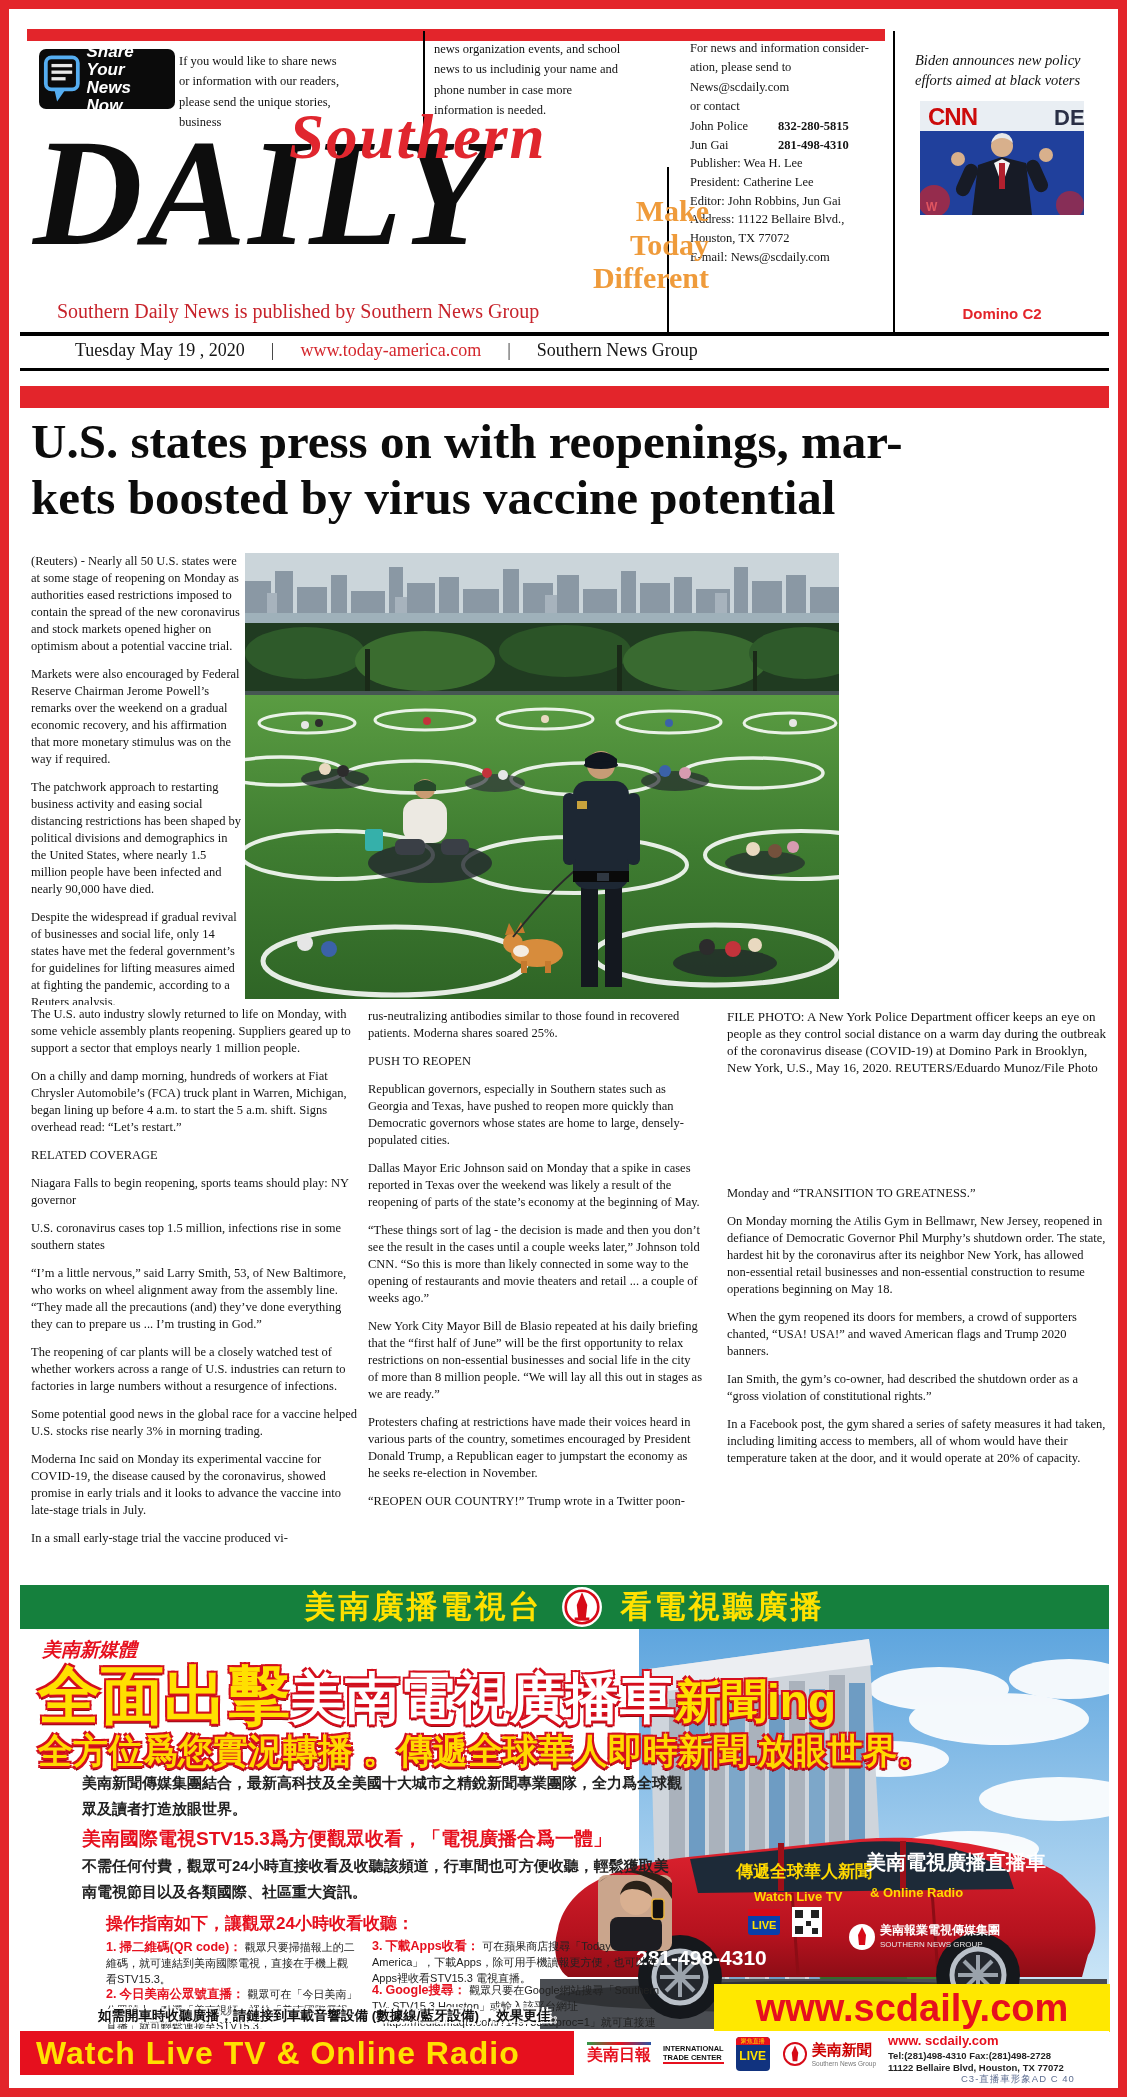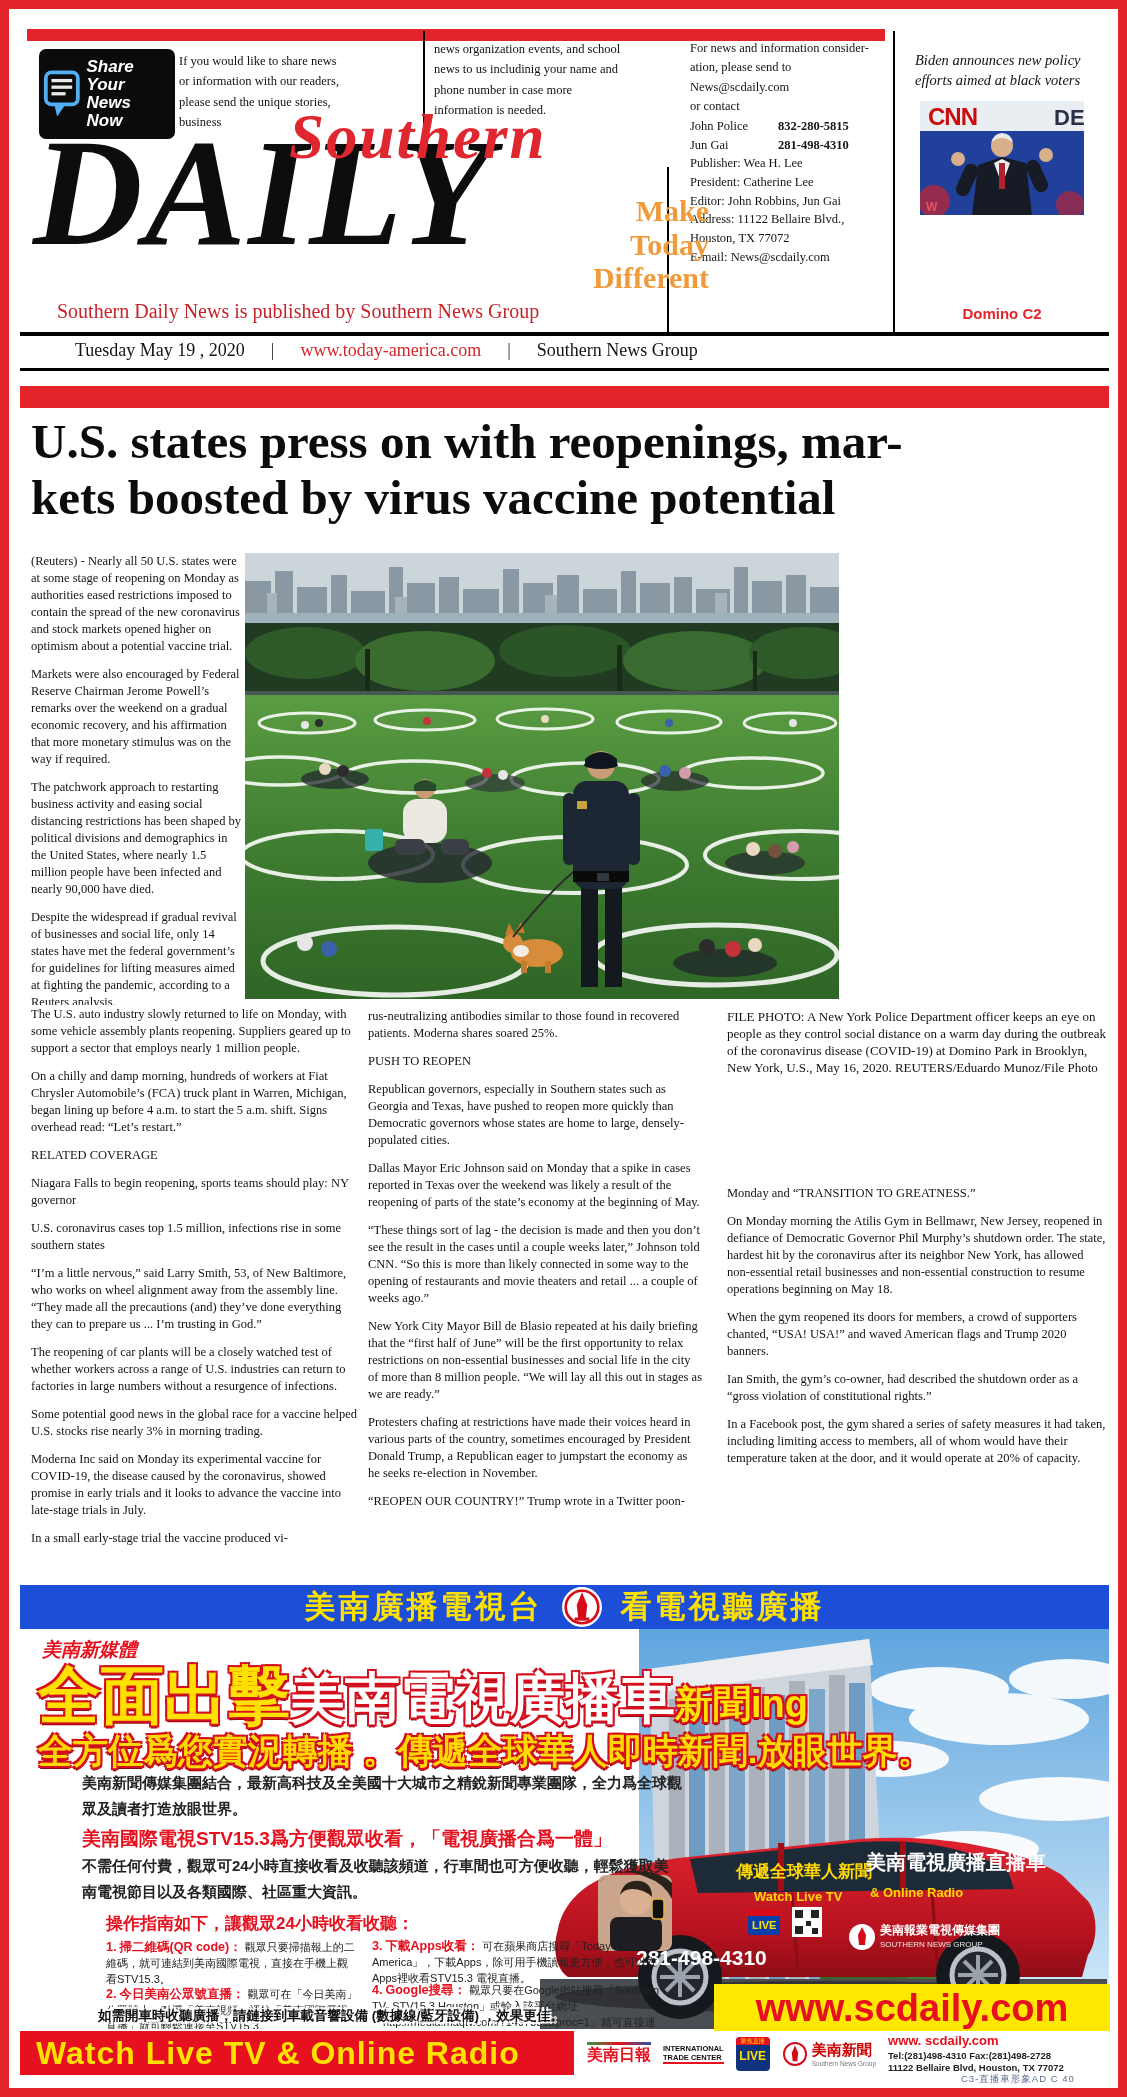--- a/index.html
+++ b/index.html
@@ -3,21 +3,21 @@
 <meta charset="utf-8">
 <style>
   html,body{margin:0;padding:0;background:#888;}
   .page{position:relative;width:1127px;height:2097px;margin:0 auto;background:#fff;
         border:9px solid #e3252b;box-sizing:border-box;overflow:hidden;
         font-family:"Liberation Serif",serif;color:#141414;}
   .abs{position:absolute;}
 
   
   .topbar{left:18px;top:20px;width:858px;height:12px;background:#e3252b;}
-  .sharebox{left:30px;top:40px;width:136px;height:90px;background:#0b0b0b;border-radius:7px;
+  .sharebox{left:30px;top:40px;width:136px;height:60px;background:#0b0b0b;border-radius:7px;
             display:flex;align-items:center;gap:4px;padding:0 4px;box-sizing:border-box;}
   .sharebox .txt{color:#fff;font-family:"Liberation Sans",sans-serif;font-weight:bold;
                  font-style:italic;font-size:17px;line-height:1.05;}
   .introcol{font-size:12.5px;line-height:1.62;color:#111;}
   .vline{width:2px;background:#000;}
   .contact{font-size:12.5px;line-height:1.55;}
   .person{display:flex;font-size:12.5px;line-height:1.55;}
   .person .nm{width:88px;}
   .person .ph{font-weight:bold;}
   .pubblock{font-size:12.5px;line-height:1.5;}
@@ -42,32 +42,32 @@
   .ribbon{left:11px;top:377px;width:1089px;height:22px;background:#e3252b;}
 
   
   .headline{left:22px;top:405px;width:1075px;font-size:49px;line-height:1.14;font-weight:bold;color:#0c0c0c;}
   .bodycol{font-size:12.5px;line-height:17px;color:#131313;overflow:hidden;}
   .bodycol p{margin:0 0 11px 0;}
   .caption{font-size:13px;line-height:17px;color:#131313;}
   .photo-frame{left:236px;top:544px;width:594px;height:446px;}
 
   
-  .ad-banner{left:11px;top:1576px;width:1089px;height:44px;background:#1d4ed8;display:flex;
+  .ad-banner{left:11px;top:1576px;width:1089px;height:44px;background:#15803d;display:flex;
              align-items:center;justify-content:center;gap:18px;}
   .ad-banner .bt{color:#ffe100;font-family:"Liberation Sans",sans-serif;font-weight:bold;font-size:31px;letter-spacing:3px;}
   .ad-body{left:11px;top:1620px;width:1089px;height:400px;background:#fff;overflow:hidden;}
   .ol-red{text-shadow:-2px -2px 0 #d50f1d,2px -2px 0 #d50f1d,-2px 2px 0 #d50f1d,2px 2px 0 #d50f1d,0 3px 0 #8d0a12;}
   .ol-white{text-shadow:-2px -2px 0 #fff,2px -2px 0 #fff,-2px 2px 0 #fff,2px 2px 0 #fff;}
   .ad-brand{left:22px;top:8px;color:#e6101e;font-family:"Liberation Sans",sans-serif;font-weight:bold;
             font-size:19px;font-style:italic;}
   .ad-h1{left:18px;top:24px;white-space:nowrap;font-family:"Liberation Sans",sans-serif;font-weight:bold;}
   .ad-h1 .a{font-size:63px;color:#ffe000;}
   .ad-h1 .b{font-size:55px;color:#fff;}
-  .ad-h1 .c{font-size:38px;color:#ffe000;}
+  .ad-h1 .c{font-size:46px;color:#ffe000;}
   .ad-h2{left:18px;top:99px;white-space:nowrap;font-family:"Liberation Sans",sans-serif;font-weight:bold;
          font-size:35px;color:#ffd800;}
   .ad-para{font-family:"Liberation Sans",sans-serif;font-weight:bold;color:#222;font-size:15px;line-height:1.7;}
   .ad-red{font-family:"Liberation Sans",sans-serif;font-weight:bold;color:#e6101e;}
   .ad-item{font-family:"Liberation Sans",sans-serif;font-size:11px;line-height:1.45;color:#222;}
   .ad-item .num,.ad-item .lead{color:#e6101e;font-weight:bold;font-size:12.5px;}
   .ad-note{font-family:"Liberation Sans",sans-serif;font-weight:bold;font-size:13.5px;color:#111;}
   .watchbar{left:11px;top:2022px;width:554px;height:44px;background:#e6101e;display:flex;align-items:center;}
   .watchbar span{color:#ffe100;font-family:"Liberation Sans",sans-serif;font-weight:bold;font-size:32px;
                  padding-left:16px;letter-spacing:1px;text-align:right;}

